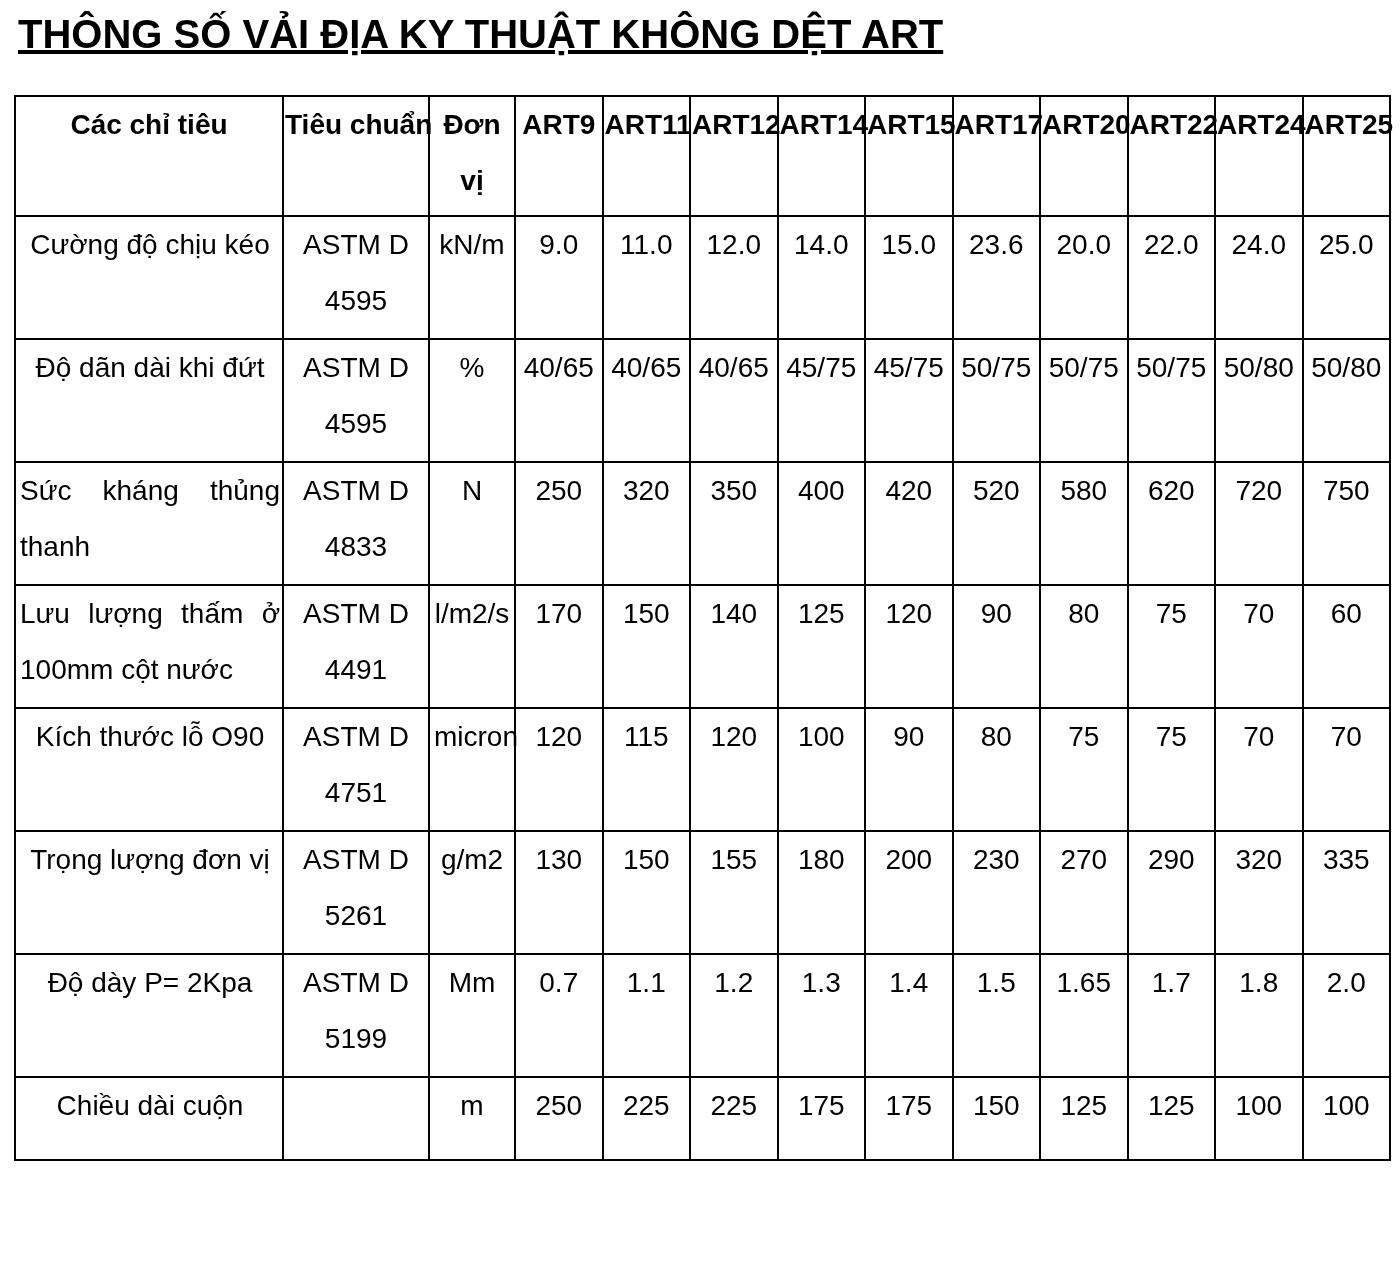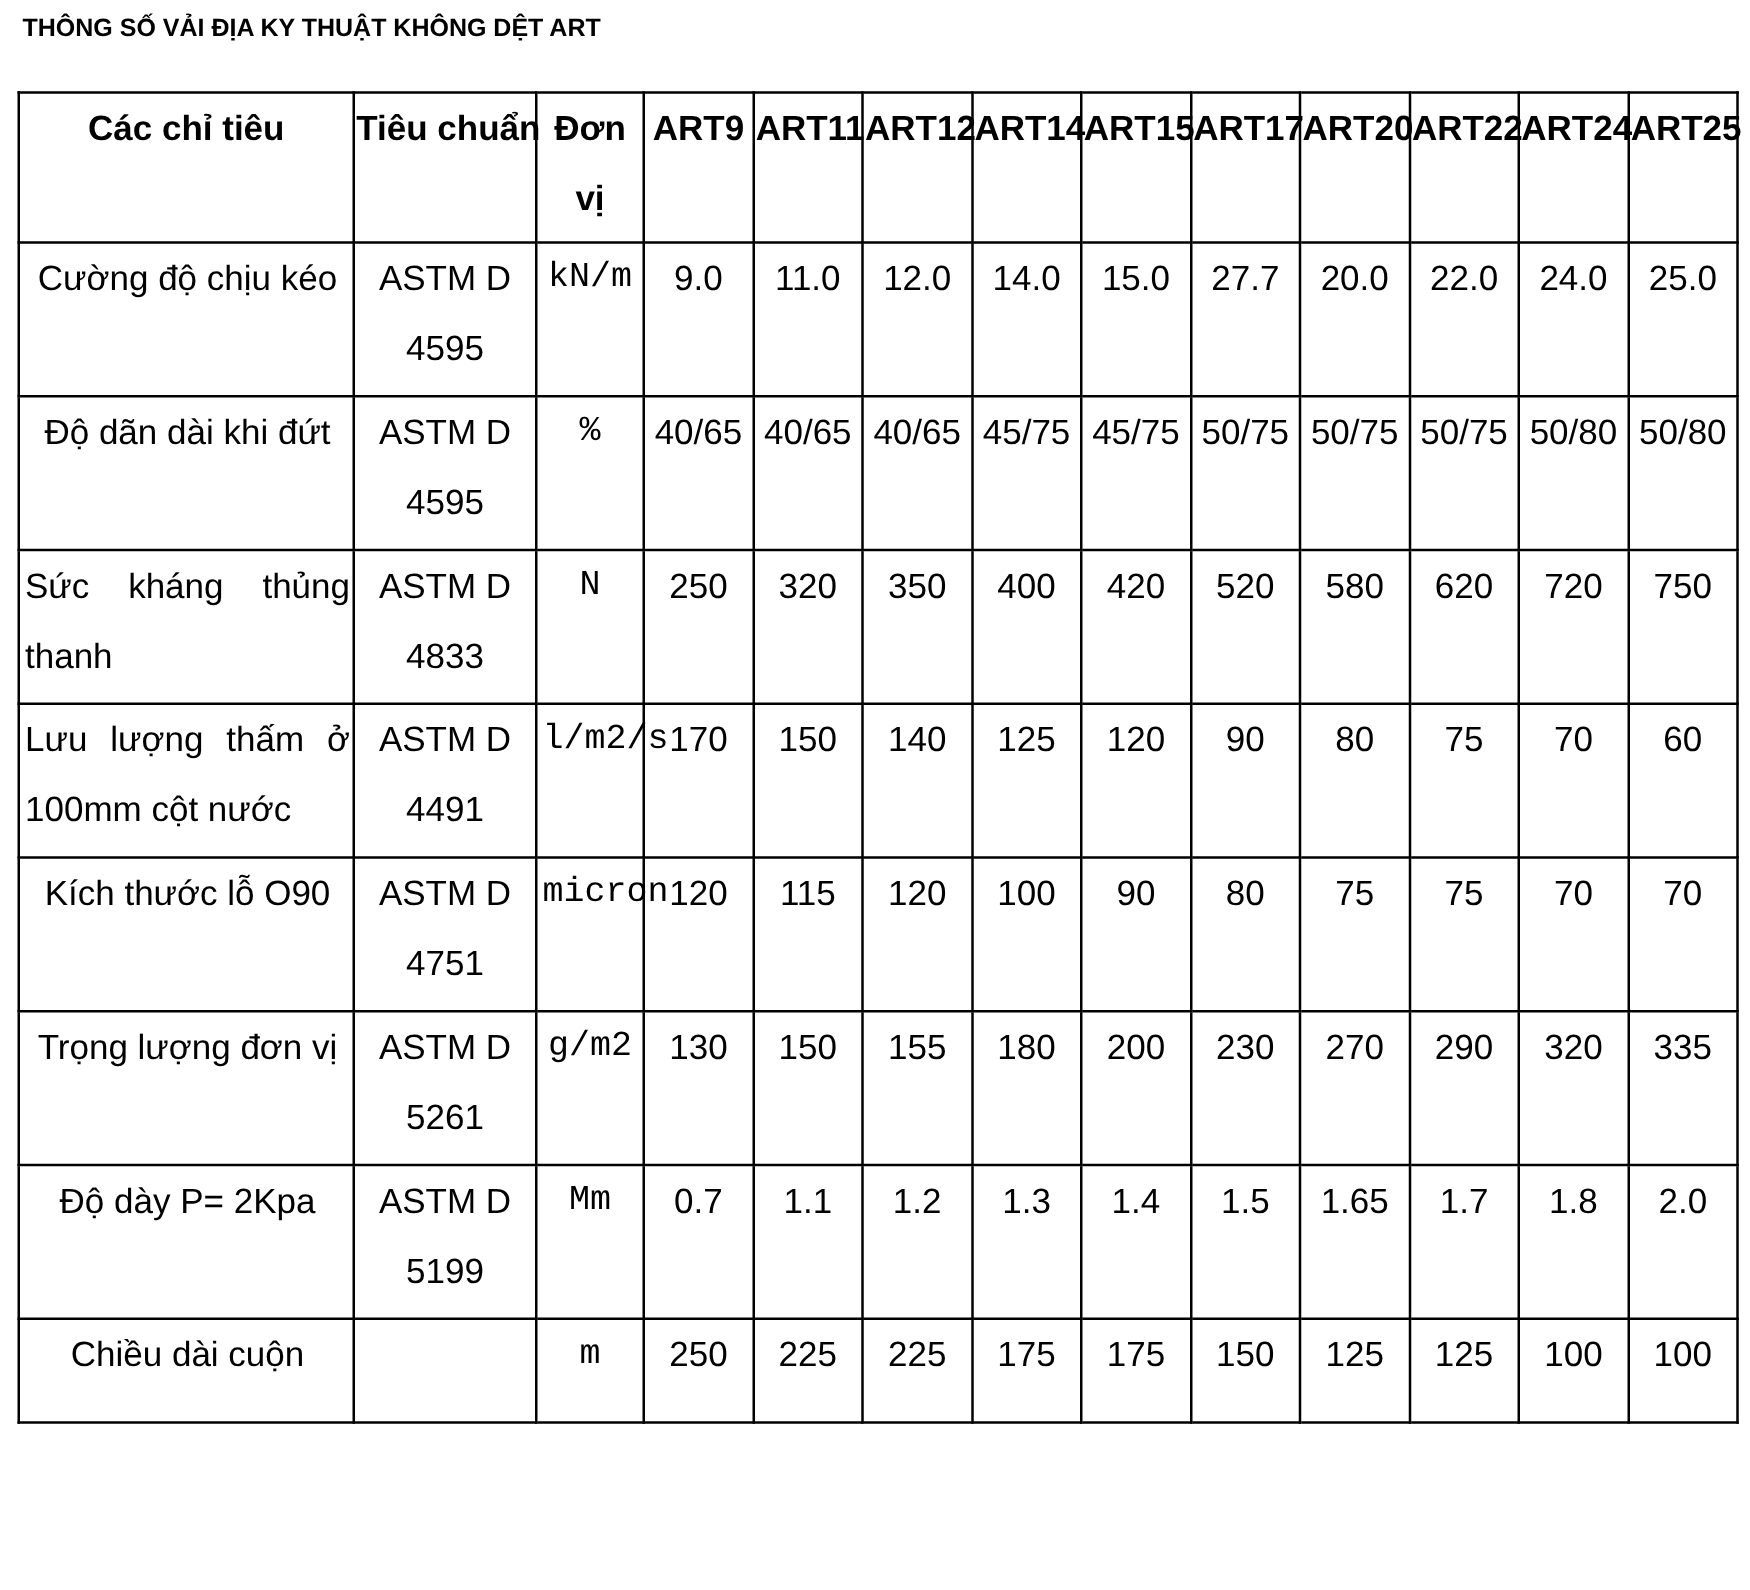--- a/index.html
+++ b/index.html
@@ -1,29 +1,29 @@
 <!DOCTYPE html>
 <html><head>
 <meta charset="utf-8">
 <style>
   html,body{margin:0;padding:0;background:#ffffff;color:#000;}
   body{font-family:"Liberation Sans",sans-serif;}
   .page{width:1400px;box-sizing:border-box;padding:12px 8px 10px 14px;}
-  h1.title{font-size:20px;font-weight:bold;margin:0 0 38px 4px;white-space:nowrap;}
+  h1.title{font-size:40px;font-weight:bold;margin:0 0 38px 4px;white-space:nowrap;text-decoration:underline;}
   table.spec{border-collapse:collapse;table-layout:fixed;width:1377px;font-size:28px;}
   th,td{border:2px solid #000;vertical-align:top;padding:0 4px;line-height:2.0;overflow:visible;}
   thead tr{height:120px;}
   tbody tr{height:123px;}
   tbody tr:last-child{height:83px;padding-left:47px;}
   th{font-weight:bold;text-align:center;white-space:nowrap;padding:0 1px;margin-top:16px;}
   th.c-unit{white-space:normal;}
   td.criteria{text-align:center;white-space:nowrap;padding-left:4px;padding-right:2px;}
   td.criteria.ml{white-space:normal;text-align:justify;}
   td.standard{text-align:center;}
-  td.unit{text-align:center;white-space:nowrap;font-family:Liberation Mono, monospace;}
+  td.unit{text-align:center;white-space:nowrap;}
   td.value{text-align:center;white-space:nowrap;}
 </style>
 </head>
 <body>
 
 <div class="page">
   <h1 class="title">THÔNG SỐ VẢI ĐỊA KY THUẬT KHÔNG DỆT ART</h1>
 
   <table class="spec">
     <colgroup id="cols">
@@ -61,21 +61,21 @@
     <tbody id="table-body">
         <tr>
           <td class="criteria">Cường độ chịu kéo</td>
           <td class="standard">ASTM D 4595</td>
           <td class="unit">kN/m</td>
           <td class="value">9.0</td>
           <td class="value">11.0</td>
           <td class="value">12.0</td>
           <td class="value">14.0</td>
           <td class="value">15.0</td>
-          <td class="value">27.7</td>
+          <td class="value">23.6</td>
           <td class="value">20.0</td>
           <td class="value">22.0</td>
           <td class="value">24.0</td>
           <td class="value">25.0</td>
         </tr>
         <tr>
           <td class="criteria">Độ dãn dài khi đứt</td>
           <td class="standard">ASTM D 4595</td>
           <td class="unit">%</td>
           <td class="value">40/65</td>

